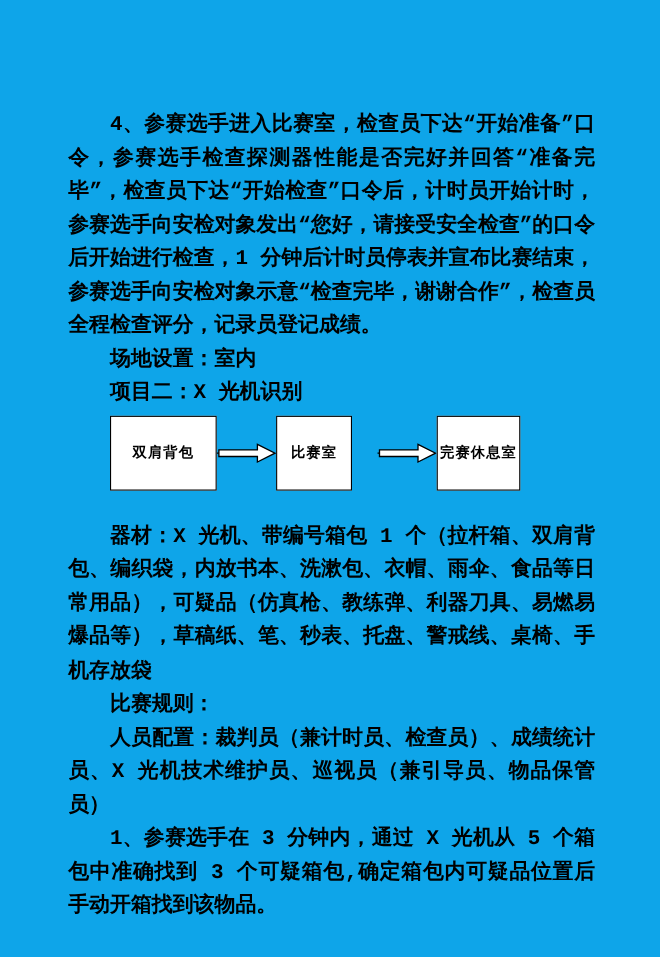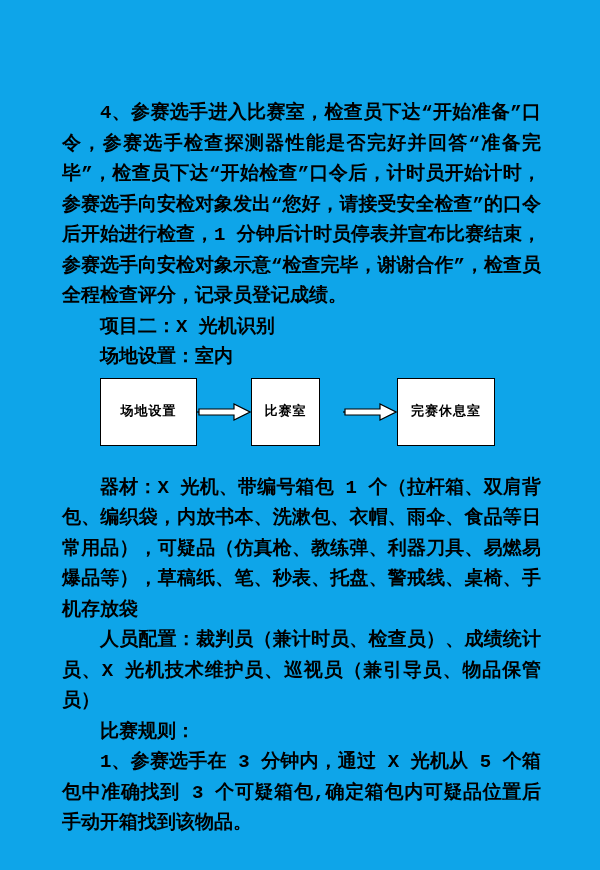--- a/index.html
+++ b/index.html
@@ -50,21 +50,21 @@
     align-items: center;
     justify-content: center;
     font-size: 13px;
     line-height: 13px;
     letter-spacing: 1px;
     text-indent: 0;
     text-align: center;
   }
   .dbox-1 { left: 38px;  width: 97px; }
   .dbox-2 { left: 189px; width: 69px; }
-  .dbox-3 { left: 335px; width: 98px; }
+  .dbox-3 { left: 335px; width: 76px; }
   .arrow {
     position: absolute;
     top: 24px;
     height: 20px;
   }
   .arrow-1 { left: 135px; width: 54px; }
   .arrow-2 { left: 281px; width: 54px; }
   .pageno {
     position: absolute;
     top: 823px;
@@ -77,42 +77,42 @@
     letter-spacing: 0.5px;
   }
 </style>
 </head>
 <body>
 
 <div class="page">
   <div class="content">
 
     <p>4、参赛选手进入比赛室，检查员下达“开始准备”口令，参赛选手检查探测器性能是否完好并回答“准备完毕”，检查员下达“开始检查”口令后，计时员开始计时，参赛选手向安检对象发出“您好，请接受安全检查”的口令后开始进行检查，1 分钟后计时员停表并宣布比赛结束，参赛选手向安检对象示意“检查完毕，谢谢合作”，检查员全程检查评分，记录员登记成绩。</p>
+    <p>场地设置：室内</p>
     <p>项目二：X 光机识别</p>
-    <p>场地设置：室内</p>
 
     <div class="diagram">
-      <div class="dbox dbox-1">场地设置</div>
+      <div class="dbox dbox-1">双肩背包</div>
 
       <svg class="arrow arrow-1" viewBox="0 0 54 20" xmlns="http://www.w3.org/2000/svg">
         <line x1="0" y1="10" x2="22" y2="10" stroke="#000" stroke-width="1.2"></line>
         <polygon points="2,7 37,7 37,2 53,10 37,18 37,13 2,13" fill="#ffffff" stroke="#000000" stroke-width="1.2"></polygon>
       </svg>
 
       <div class="dbox dbox-2">比赛室</div>
 
       <svg class="arrow arrow-2" viewBox="0 0 54 20" xmlns="http://www.w3.org/2000/svg">
         <line x1="0" y1="10" x2="22" y2="10" stroke="#000" stroke-width="1.2"></line>
         <polygon points="2,7 37,7 37,2 53,10 37,18 37,13 2,13" fill="#ffffff" stroke="#000000" stroke-width="1.2"></polygon>
       </svg>
 
       <div class="dbox dbox-3">完赛休息室</div>
     </div>
 
     <p>器材：X 光机、带编号箱包 1 个（拉杆箱、双肩背包、编织袋，内放书本、洗漱包、衣帽、雨伞、食品等日常用品），可疑品（仿真枪、教练弹、利器刀具、易燃易爆品等），草稿纸、笔、秒表、托盘、警戒线、桌椅、手机存放袋</p>
+    <p>比赛规则：</p>
     <p>人员配置：裁判员（兼计时员、检查员）、成绩统计员、X 光机技术维护员、巡视员（兼引导员、物品保管员）</p>
-    <p>比赛规则：</p>
     <p>1、参赛选手在 3 分钟内，通过 X 光机从 5 个箱包中准确找到 3 个可疑箱包,确定箱包内可疑品位置后手动开箱找到该物品。</p>
 
   </div>
 
   <div class="pageno">13</div>
 </div>
 
 </body></html>

